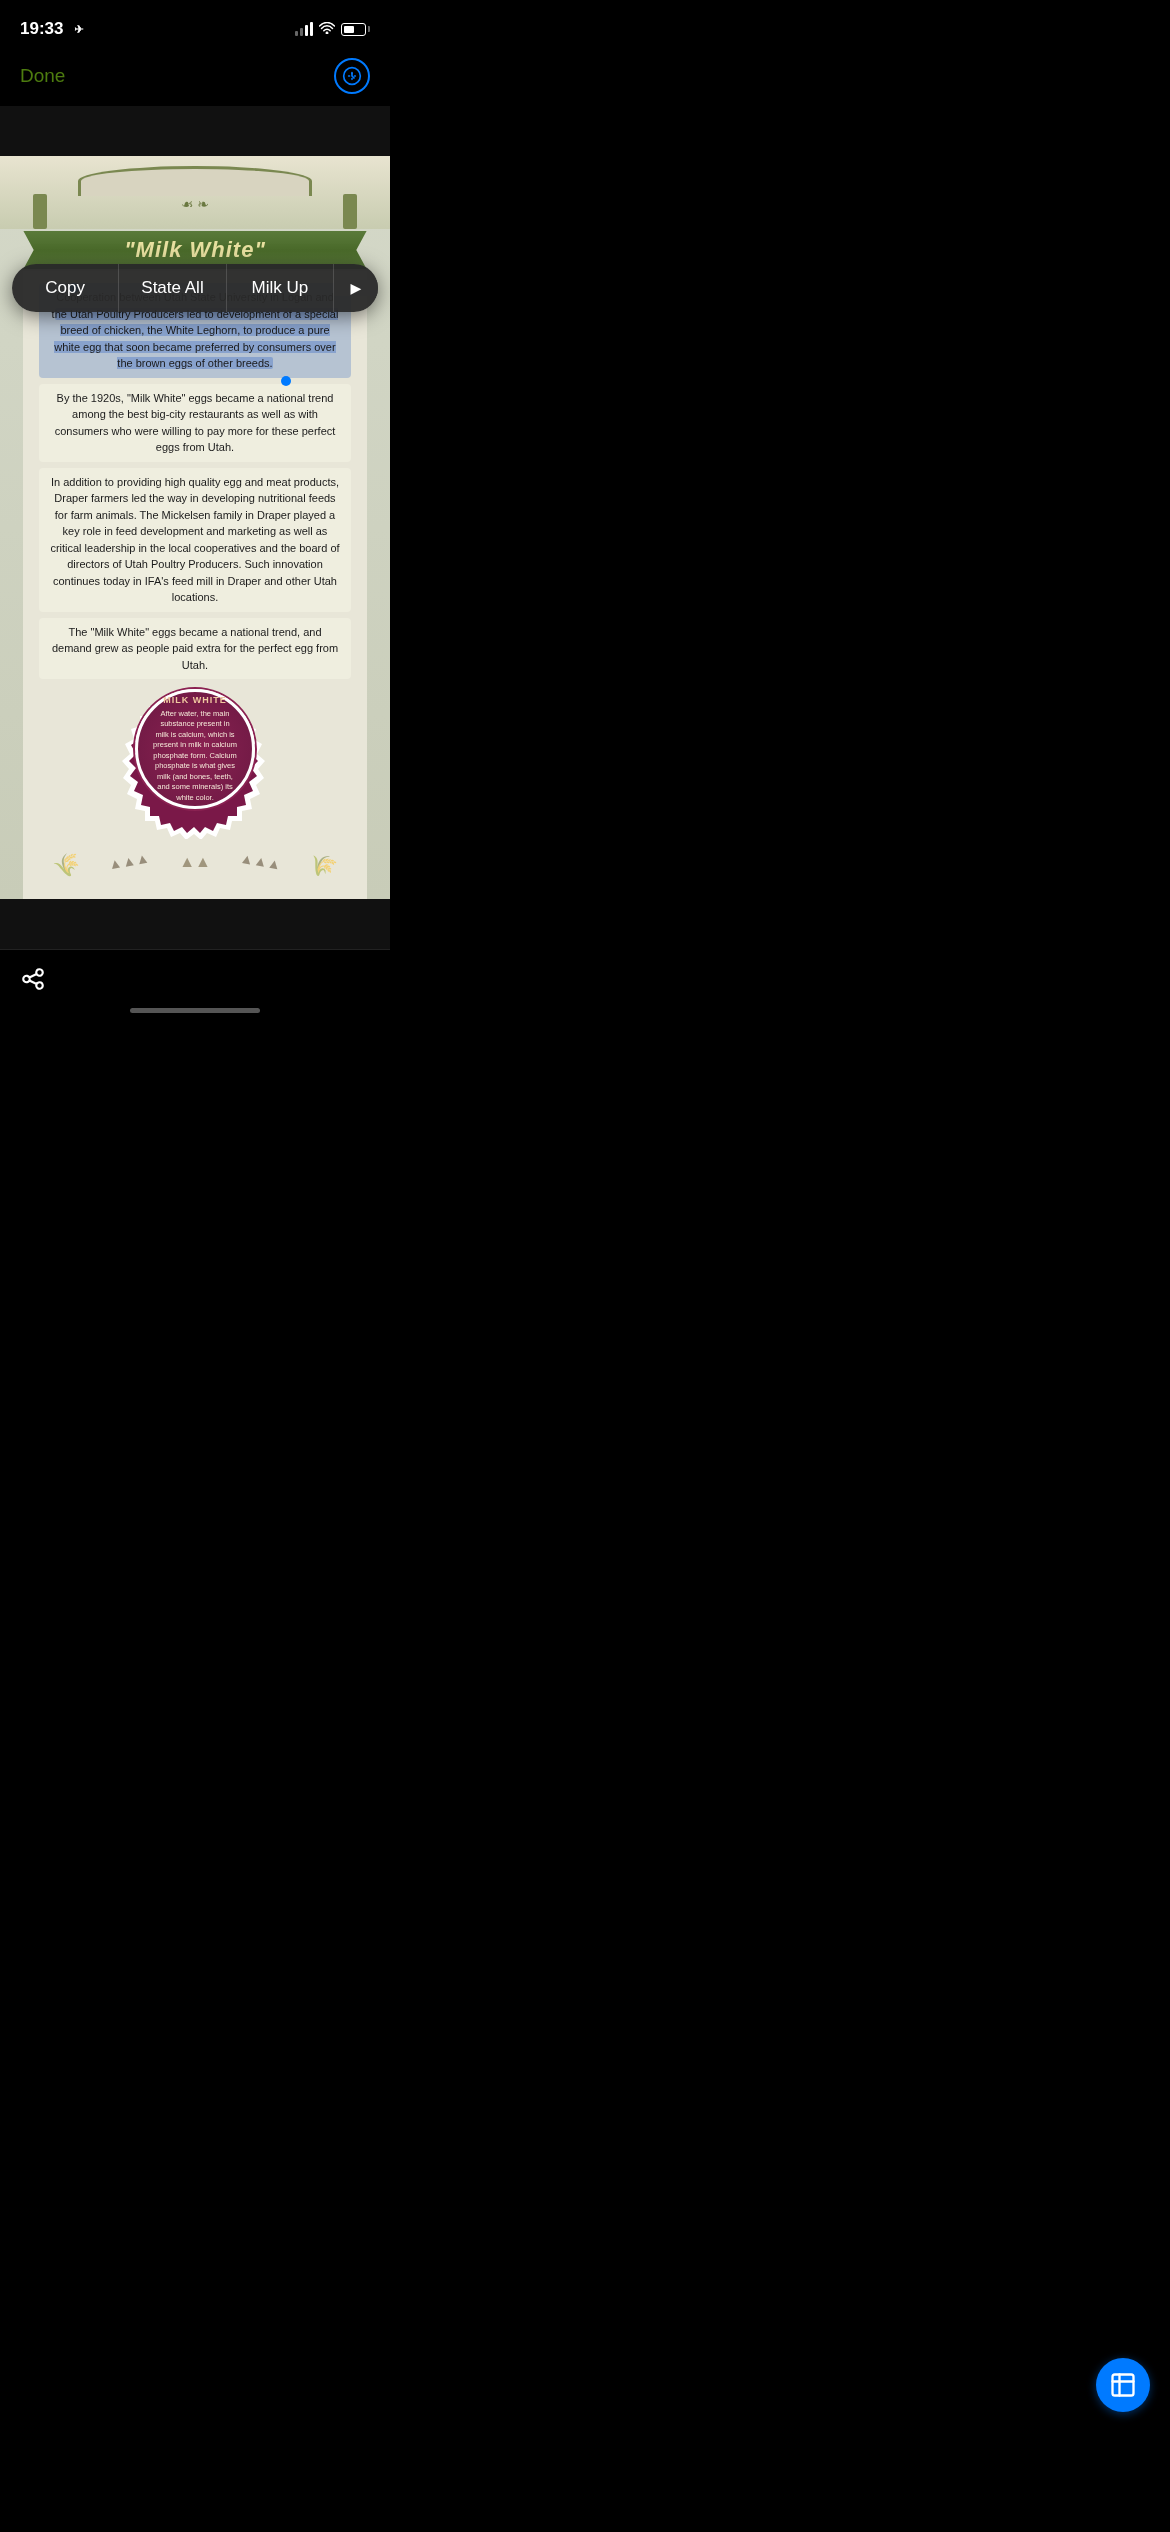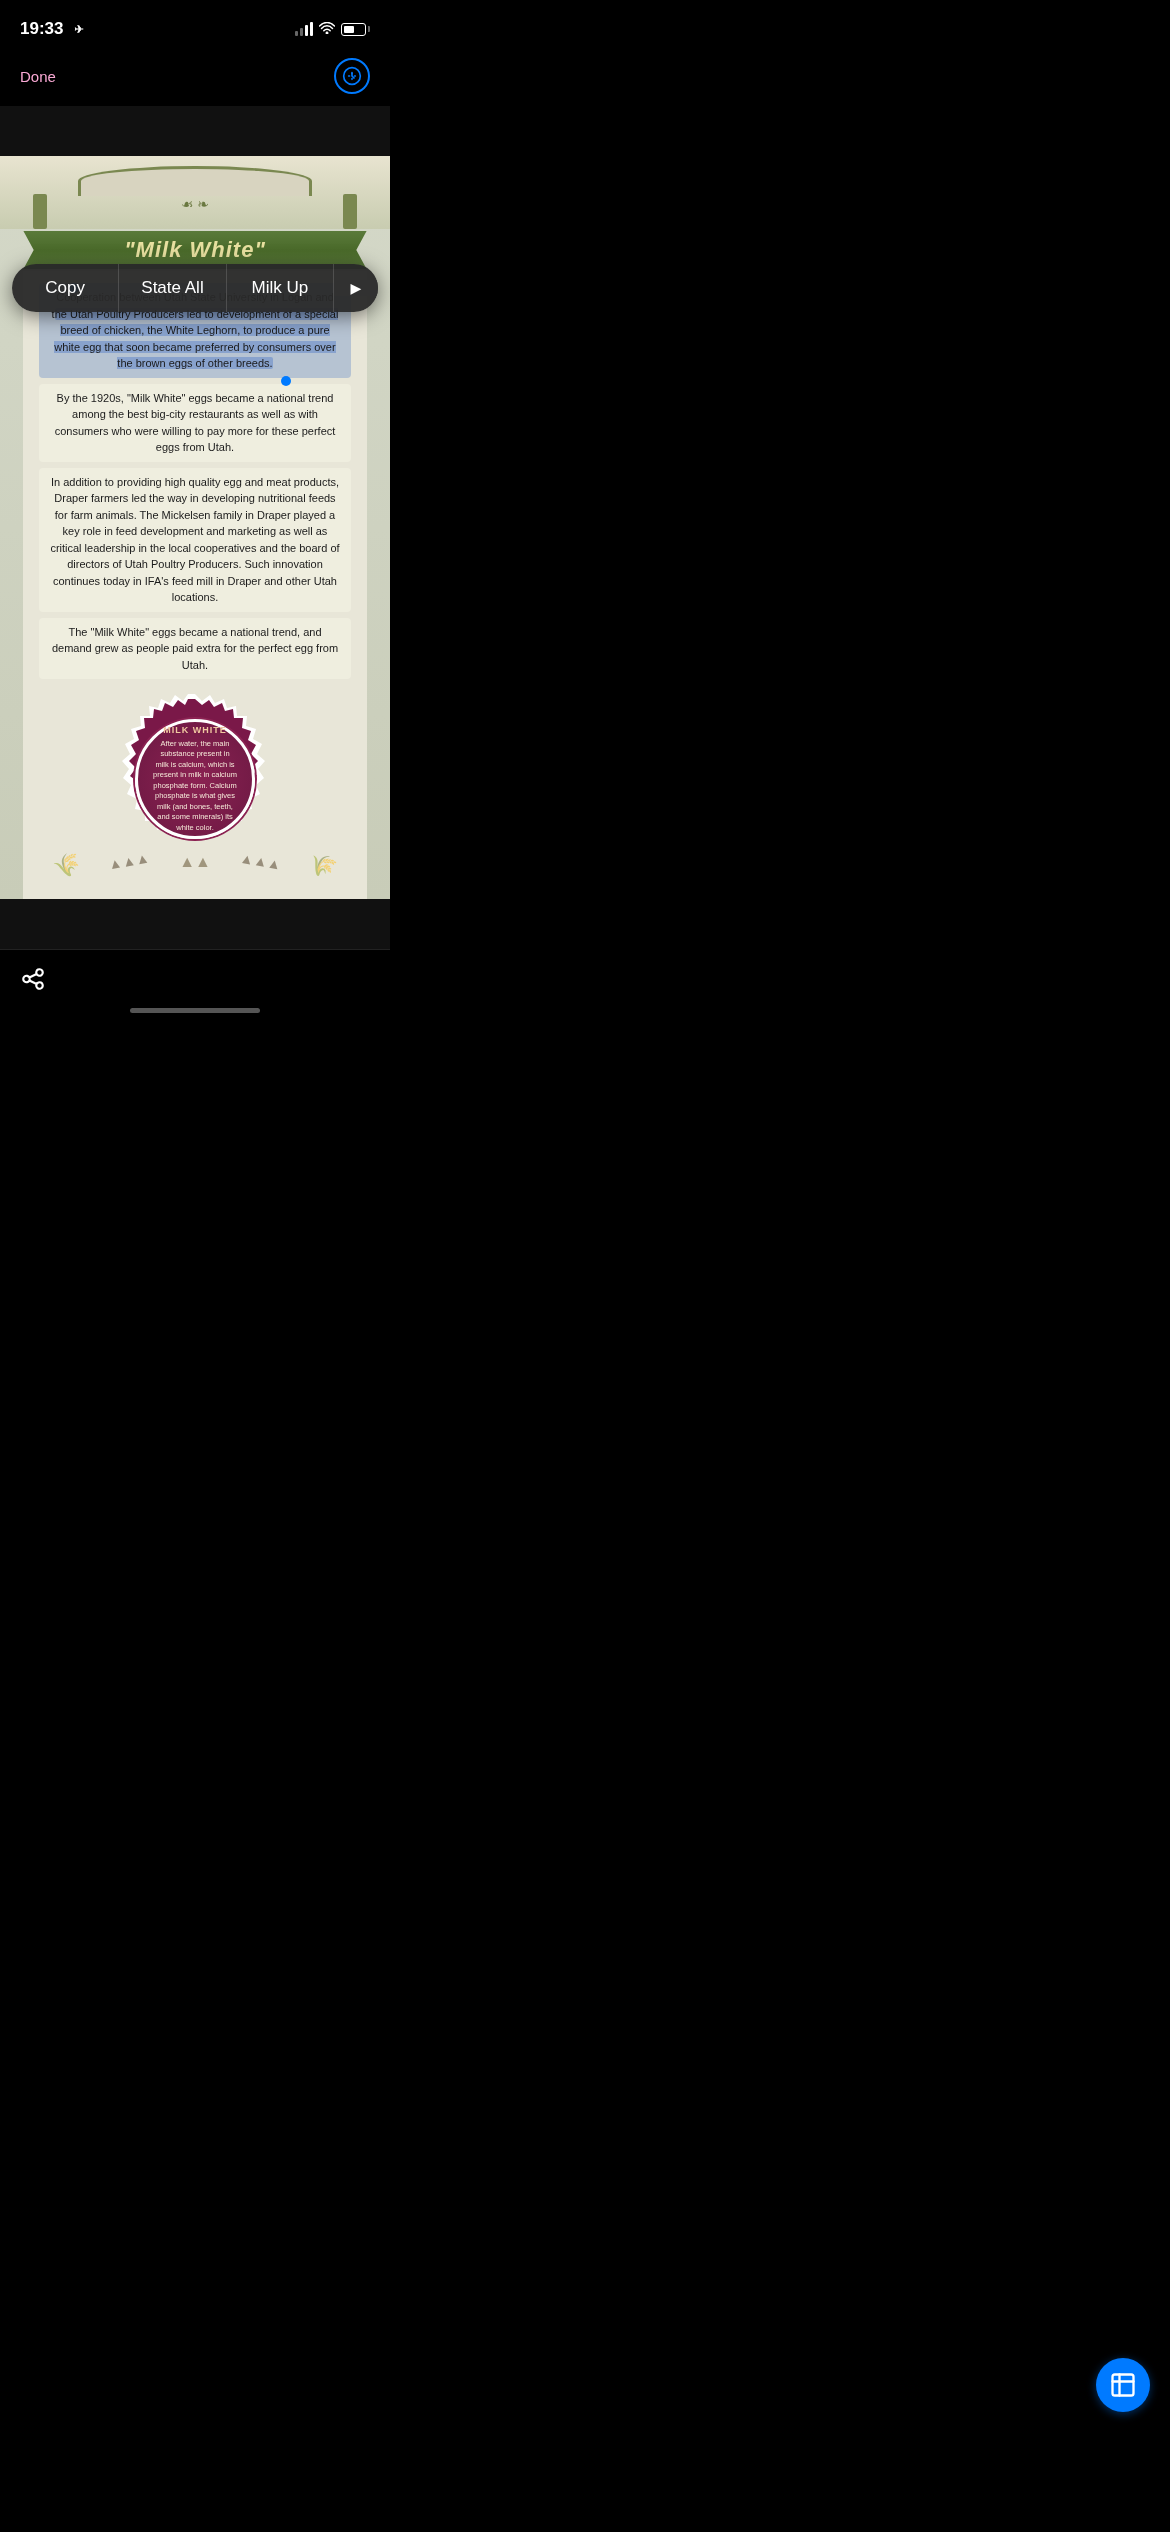--- a/index.html
+++ b/index.html
@@ -89,22 +89,22 @@
     
     .nav-bar {
       display: flex;
       justify-content: space-between;
       align-items: center;
       padding: 8px 20px 12px 20px;
       background: #000;
     }
 
     .nav-done {
-      color: #f9a8d4;
-      font-size: 15px;
+      color: #4d7c0f;
+      font-size: 19px;
       font-weight: 400;
       cursor: pointer;
     }
 
     .nav-icon-btn {
       width: 36px;
       height: 36px;
       border: 2px solid #007AFF;
       border-radius: 50%;
       display: flex;
@@ -439,21 +439,21 @@
         <div style="position:absolute; top:-8px; right:60px; background:#007AFF; width:10px; height:10px; border-radius:50%;"></div>
       </div>
 
       <div class="paragraph">By the 1920s, "Milk White" eggs became a national trend among the best big-city restaurants as well as with consumers who were willing to pay more for these perfect eggs from Utah.</div>
 
       <div class="paragraph">In addition to providing high quality egg and meat products, Draper farmers led the way in developing nutritional feeds for farm animals. The Mickelsen family in Draper played a key role in feed development and marketing as well as critical leadership in the local cooperatives and the board of directors of Utah Poultry Producers.  Such innovation continues today in IFA's feed mill in Draper and other Utah locations.</div>
 
       <div class="paragraph">The "Milk White" eggs became a national trend, and demand grew as people paid extra for the perfect egg from Utah.</div>
 
       <div class="seal-container">
-        <div style="position:relative; width:150px; height:150px; display:flex; align-items:flex-end; justify-content:center;">
+        <div style="position:relative; width:150px; height:150px; display:flex; align-items:flex-start; justify-content:center;">
 
           <svg width="150" height="150" viewBox="0 0 150 150" style="position:absolute;">
             <polygon points="75,5 82,12 90,6 95,14 104,10 107,19 116,17 117,27 127,27 126,37 136,40 133,50 142,55 137,65 145,72 138,80 144,89 136,96 140,105 130,110 132,120 122,122 122,132 112,132 110,141 100,139 96,148 87,144 81,151 74,145 66,151 60,144 51,148 47,139 37,141 35,132 25,132 25,122 15,120 17,110 7,105 11,96 3,89 9,80 2,72 10,65 5,55 14,50 11,40 21,37 20,27 30,27 29,17 38,19 41,10 50,14 55,6 63,12 68,5" fill="#fff" stroke="none"></polygon>
             <polygon points="75,10 82,16 89,11 94,18 102,14 105,22 113,20 114,29 123,29 122,39 131,42 128,51 136,56 131,65 138,72 131,79 137,87 129,93 133,102 124,106 126,116 117,118 117,127 108,127 106,136 97,134 93,142 85,138 80,144 74,138 67,144 62,138 54,142 50,134 41,136 39,127 30,127 30,118 21,116 23,106 14,102 18,93 10,87 16,79 9,72 16,65 11,56 19,51 16,42 25,39 24,29 33,29 34,20 42,22 45,14 53,18 58,11 65,16 68,10" fill="#7a1848" stroke="none"></polygon>
           </svg>
           <div class="milk-white-seal" style="width:120px; height:120px;">
             <div class="seal-title">MILK WHITE</div>
             <div class="seal-text">After water, the main substance present in milk is calcium, which is present in milk in calcium phosphate form. Calcium phosphate is what gives milk (and bones, teeth, and some minerals) its white color.</div>
           </div>
         </div>

